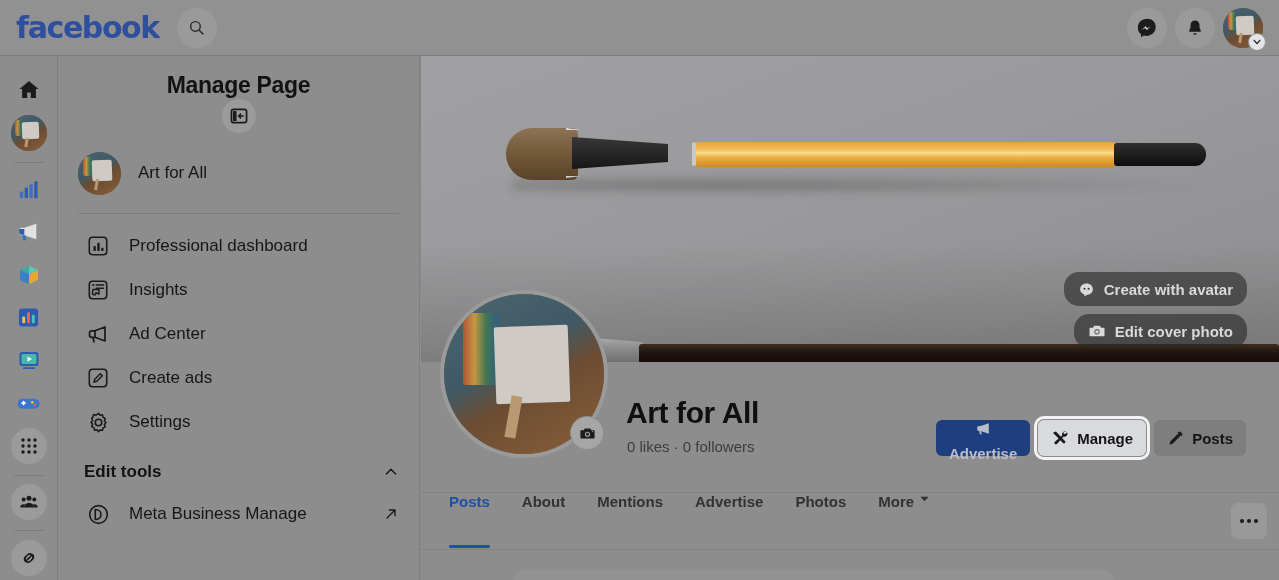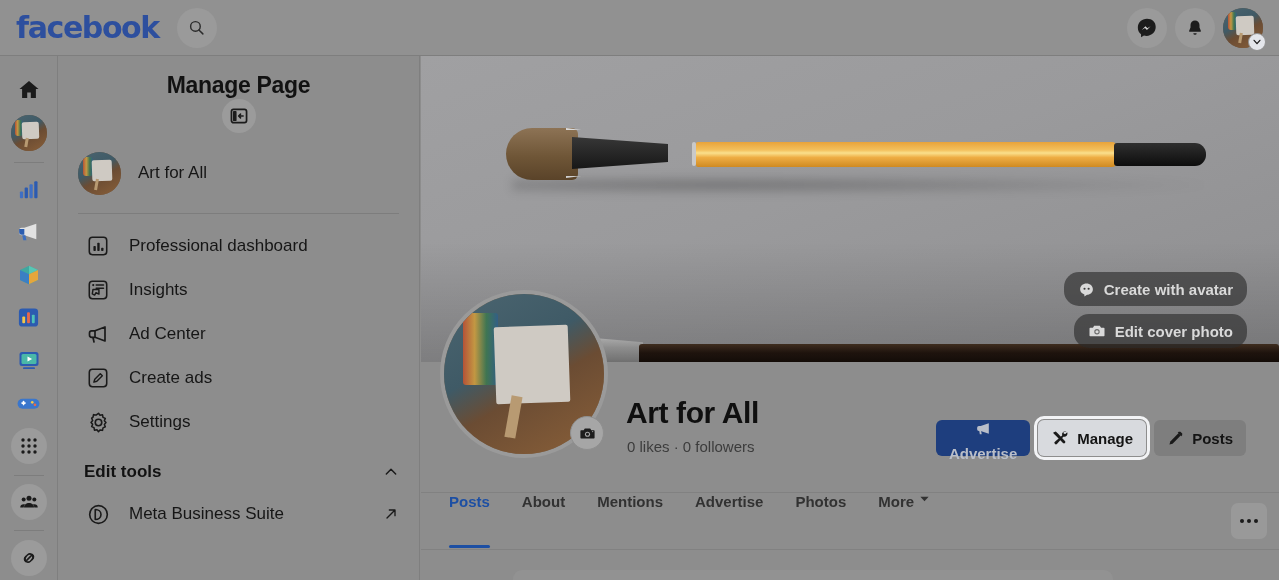--- a/index.html
+++ b/index.html
@@ -568,21 +568,21 @@
       </span>
     </div>
 
     <div class="sb-item">
       <div class="sb-icon">
         <svg width="23" height="23" viewBox="0 0 24 24">
             <circle cx="12" cy="12" r="9.2" class="ico-dark"></circle>
             <path d="M8.6 6.8c3.4 0 6 2.3 6 5.2s-2.6 5.2-6 5.2z" fill="none" stroke="#1a1a1a" stroke-width="1.7" stroke-linejoin="round"></path>
           </svg>
       </div>
-      <div class="sb-item-label">Meta Business Suite</div>
+      <div class="sb-item-label">Meta Business Manage</div>
       <span style="margin-left:auto;">
         <svg width="16" height="16" viewBox="0 0 24 24">
             <path d="M6 18L18 6M9.5 6H18v8.5" fill="none" stroke="#1a1a1a" stroke-width="2" stroke-linecap="round" stroke-linejoin="round"></path>
           </svg>
       </span>
     </div>
   </div>
 
   <div class="main">
 

